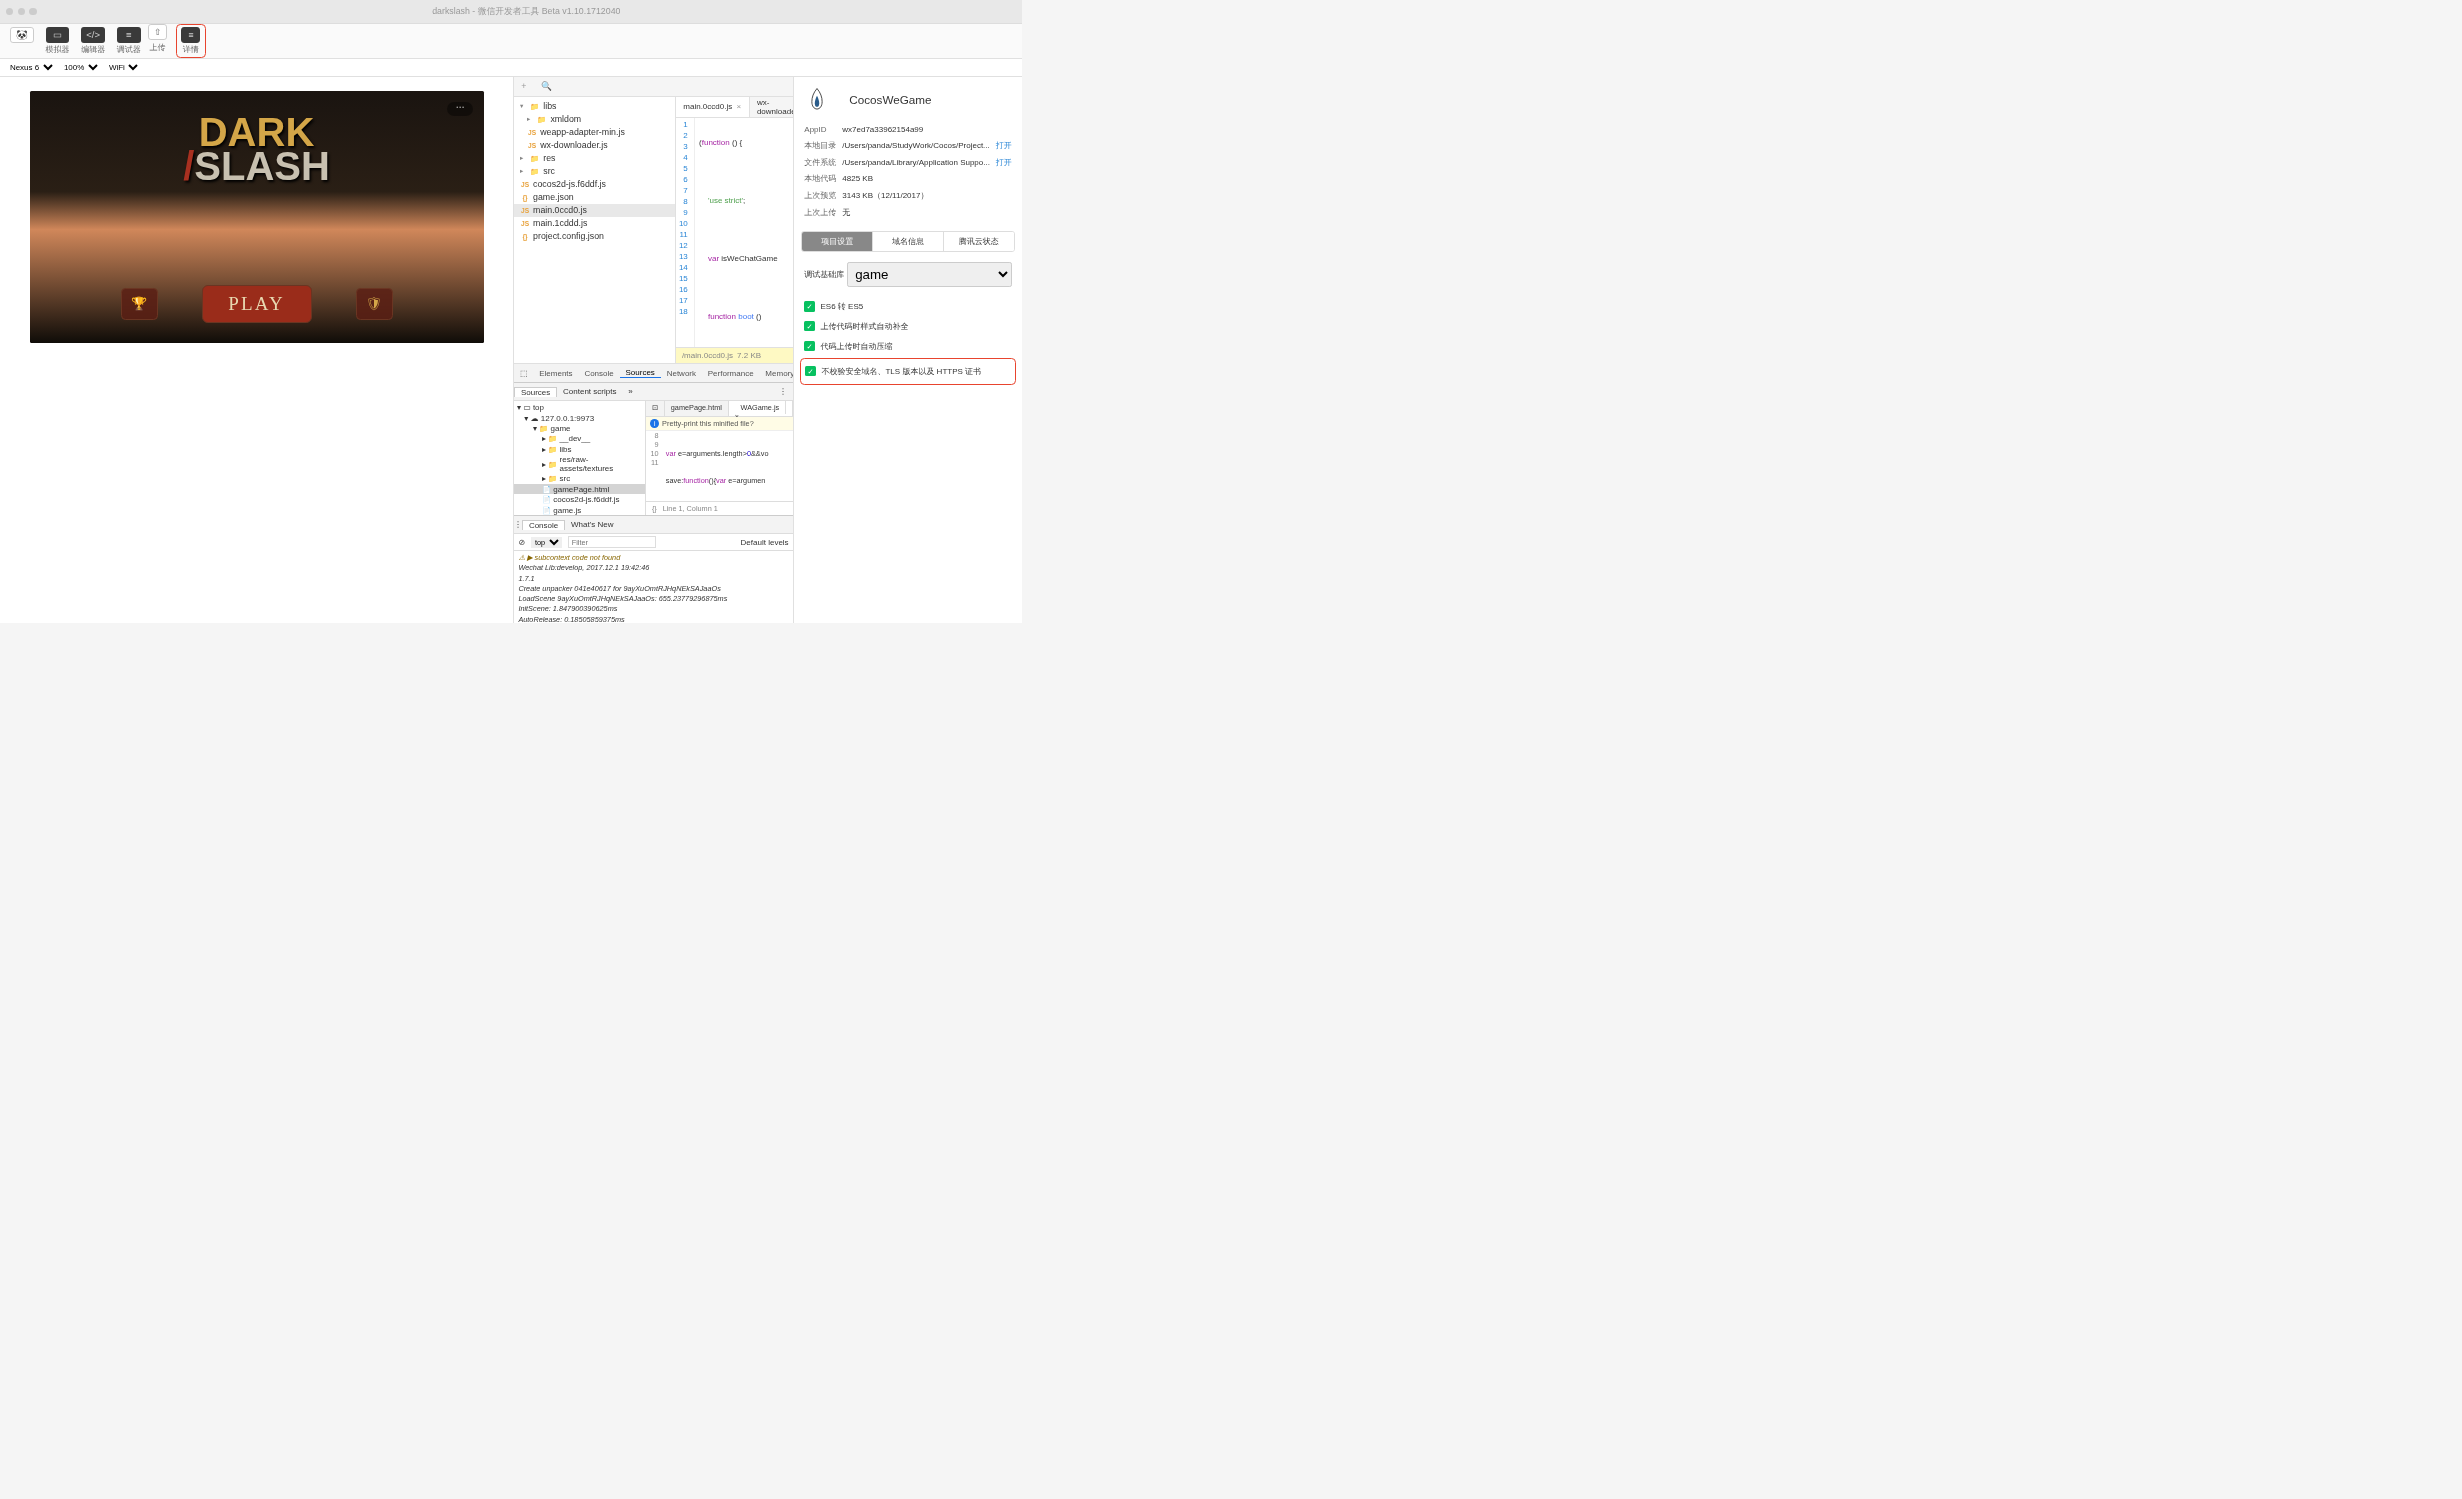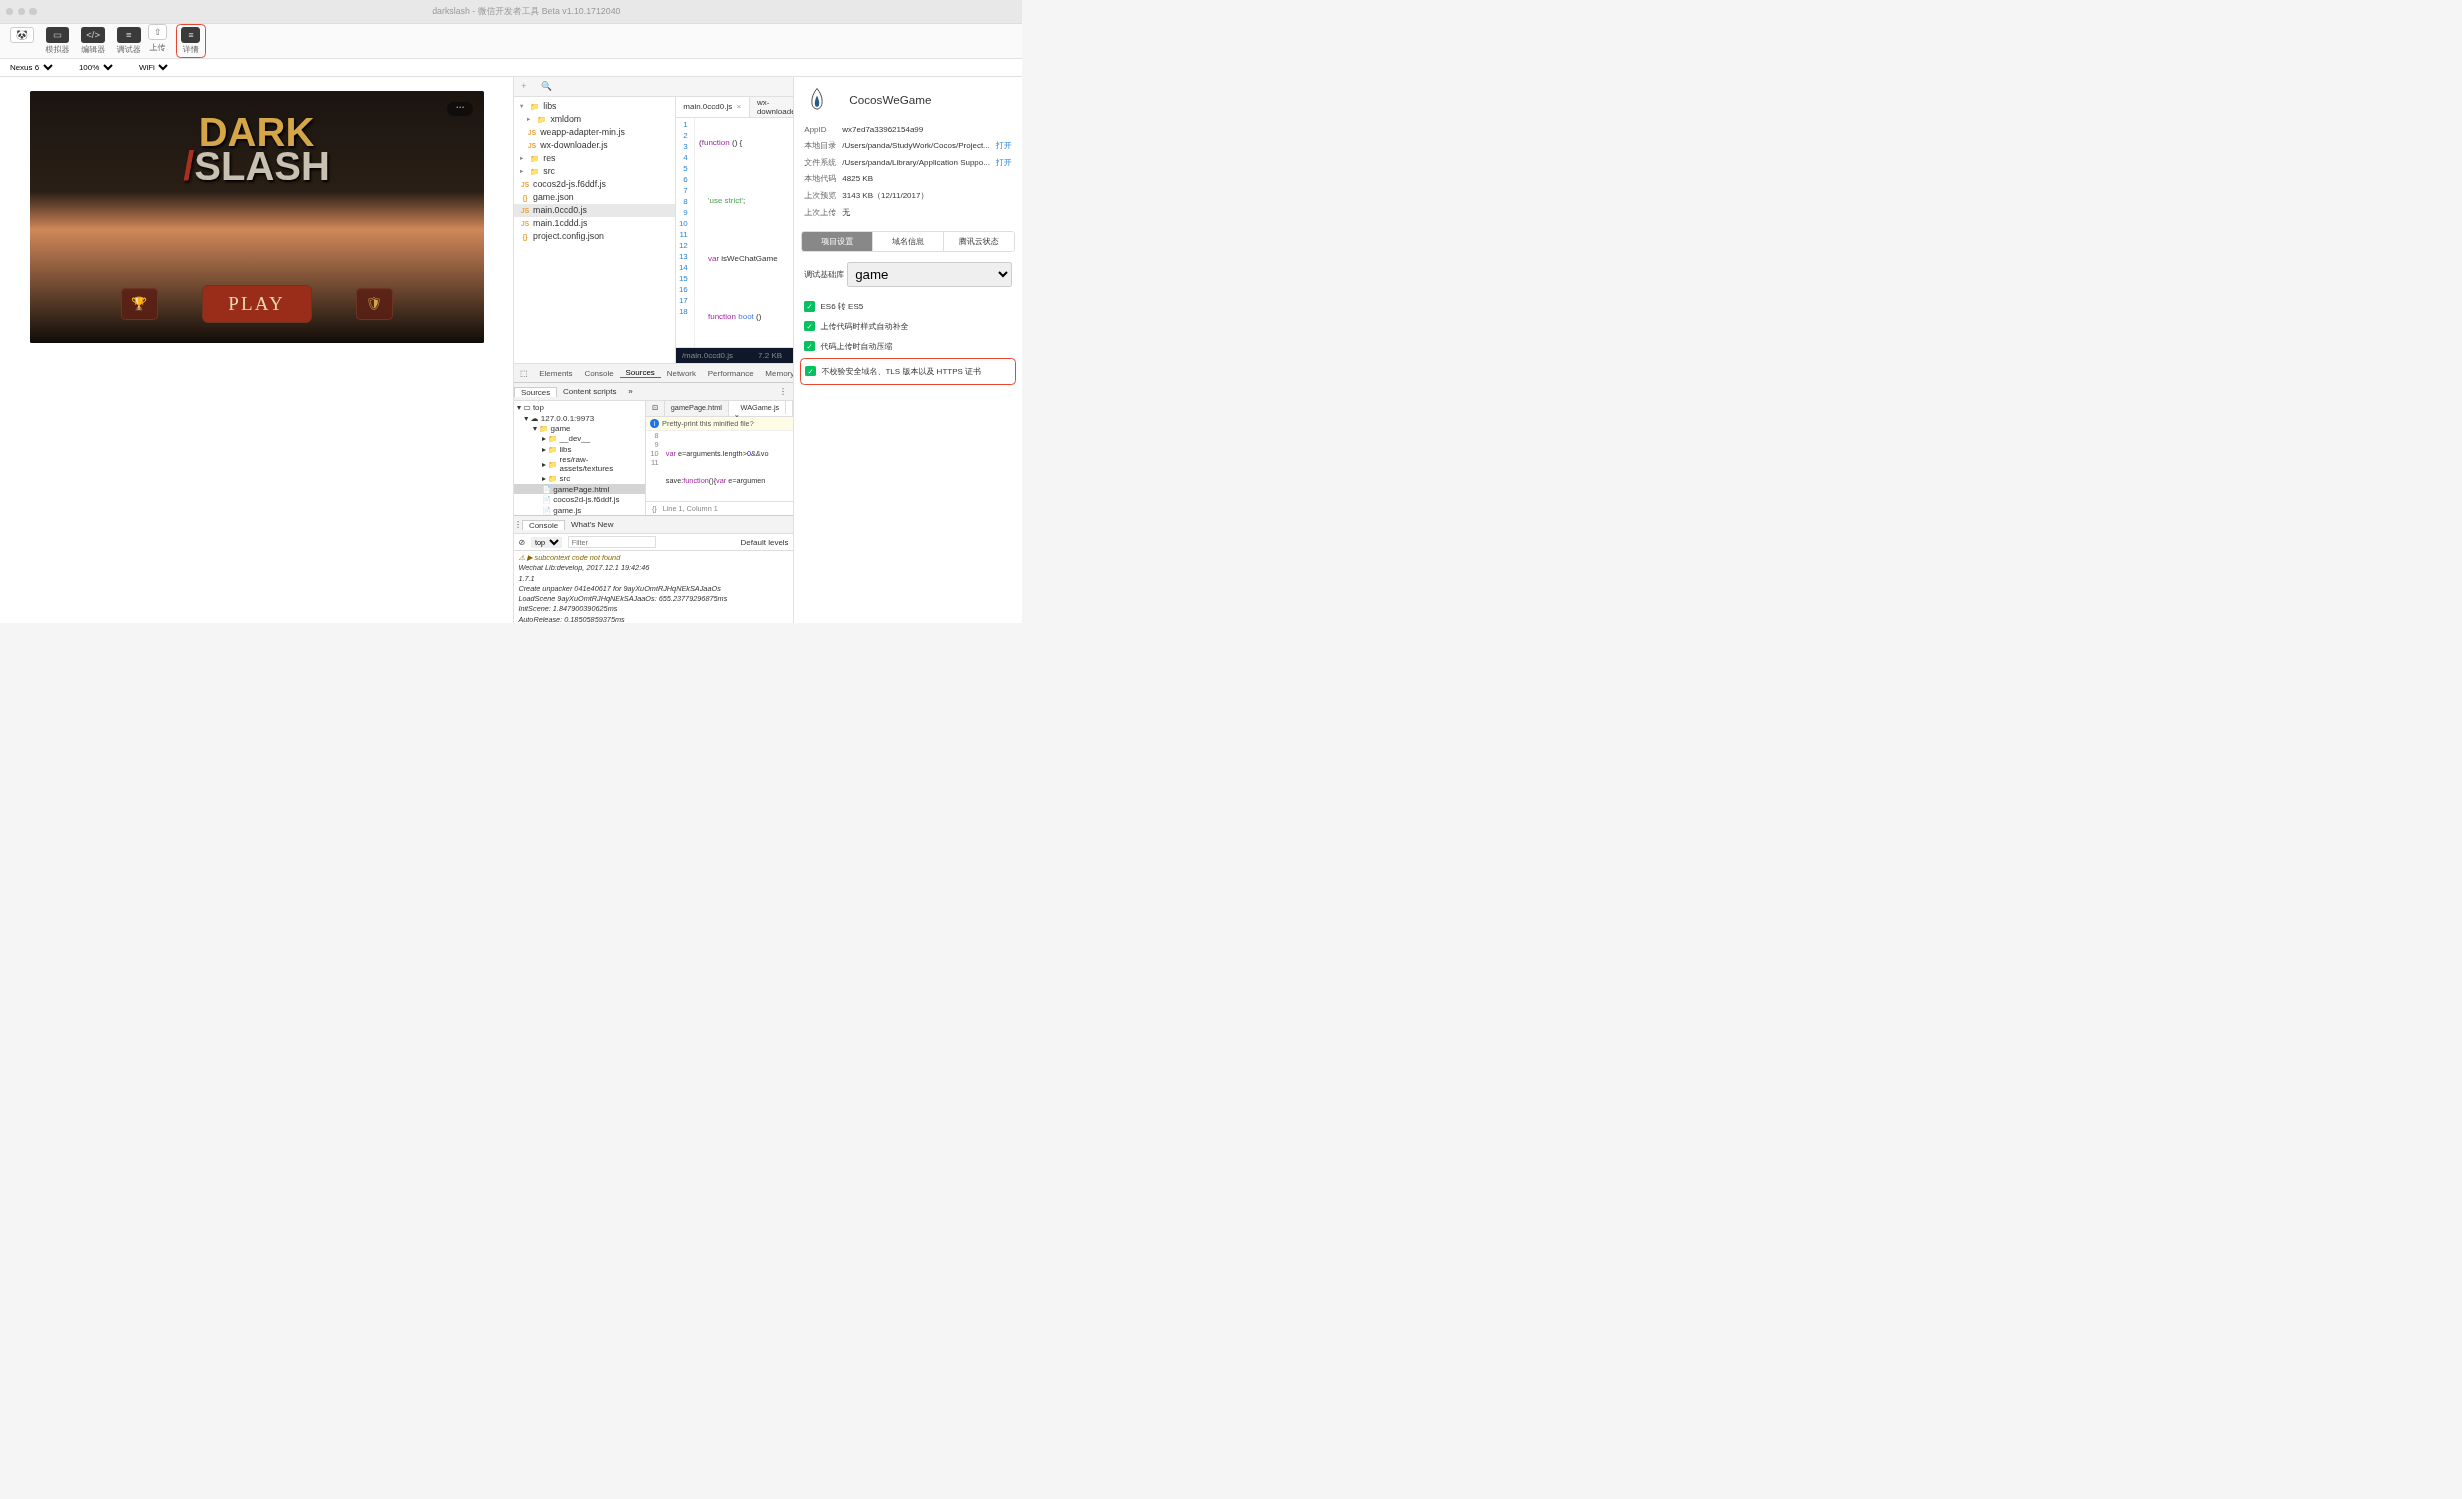--- a/index.html
+++ b/index.html
@@ -18,21 +18,21 @@
 .tb-btn-label { font-size: 8px; color: #666; }
 .tb-center { flex: 1; display: flex; justify-content: center; gap: 5.9px; align-items: flex-start; }
 .compile-select { border: 0.7px solid #ccc; border-radius: 2.2px; padding: 2.2px 14.7px 2.2px 5.9px; font-size: 8px; background: #fff; position: relative; }
 .tb-icongroup { display: flex; gap: 1.5px; }
 .tb-smallbtn { display: flex; flex-direction: column; align-items: center; padding: 0 2.9px; cursor: pointer; }
 .tb-smallbtn .ic { width: 19px; height: 16px; border: 0.7px solid #ccc; border-radius: 2.9px; display: flex; align-items: center; justify-content: center; color: #666; font-size: 8.8px; background: #fff; }
 .tb-smallbtn .lbl { font-size: 8px; color: #666; margin-top: 1.5px; }
 .tb-right { display: flex; gap: 5.9px; align-items: flex-start; }
 .detail-highlight { border: 1.5px solid #e8442e; border-radius: 4.4px; padding: 1.5px; }
 
-.subtoolbar { height: 17.6px; background: #fff; border-bottom: 0.7px solid #e0e0e0; display: flex; gap: 19px; padding: 0 5.9px; font-size: 8px; }
+.subtoolbar { height: 17.6px; background: #fff; border-bottom: 0.7px solid #e0e0e0; display: flex; gap: 4px; padding: 0 5.9px; font-size: 8px; }
 .subtoolbar select { border: none; background: transparent; font-size: 8px; }
 
 .main { display: flex; height: calc(100% - 69px); }
 
 .simulator { width: 513px; background: #fff; padding: 14.7px; display: flex; align-items: flex-start; justify-content: center; }
 .game-preview { width: 454px; height: 252px; background: linear-gradient(180deg, #1a1410 0%, #2a1f15 40%, #d0875a 55%, #0f0c08 100%); position: relative; border-radius: 1.5px; overflow: hidden; }
 .game-menu { position: absolute; top: 10.3px; right: 10.3px; width: 26px; height: 14.7px; background: rgba(0,0,0,0.4); border-radius: 7.3px; color: #fff; text-align: center; line-height: 11.7px; }
 .game-title { position: absolute; top: 24px; left: 50%; transform: translateX(-50%); font-family: "Times New Roman", serif; font-size: 40px; font-weight: bold; color: #d4a648; text-shadow: 1.5px 1.5px 2.9px #000; line-height: 0.85; text-align: center; }
 .game-title .line1 { color: #d4a648; }
 .game-title .line2 { color: #c8c0b0; }
@@ -64,21 +64,21 @@
 .code-tab.active { background: #fff; }
 .code-tab .close { color: #999; }
 .code-body { flex: 1; display: flex; font-family: Menlo, monospace; font-size: 8px; overflow: hidden; background: #fff; }
 .line-nums { background: #fff; color: #2a86d6; padding: 2.9px 5.9px 2.9px 2.9px; text-align: right; border-right: 0.7px solid #eee; }
 .line-nums div { height: 11px; }
 .code-lines { padding: 2.9px 4.4px; white-space: pre; color: #333; }
 .code-lines div { height: 11px; }
 .kw { color: #a626a4; }
 .str { color: #50a14f; }
 .fn { color: #4078f2; }
-.code-status { height: 16px; border-top: 0.7px solid #e0e0e0; display: flex; align-items: center; padding: 0 5.9px; font-size: 8px; color: #888; gap: 25px; background: #0f172a; }
+.code-status { height: 16px; border-top: 0.7px solid #e0e0e0; display: flex; align-items: center; padding: 0 5.9px; font-size: 8px; color: #888; gap: 4px; background: #fef9c3; }
 
 .devtools { flex: 1; display: flex; flex-direction: column; border-top: 0.7px solid #e0e0e0; min-height: 0; }
 .dt-tabs { height: 19px; display: flex; align-items: center; border-bottom: 0.7px solid #ccc; font-size: 8px; background: #f3f3f3; }
 .dt-tabs span { padding: 0 5.9px; cursor: pointer; color: #555; }
 .dt-tabs span.active { color: #000; border-bottom: 1.5px solid #1a73e8; }
 .dt-sub { height: 17.6px; display: flex; align-items: center; border-bottom: 0.7px solid #ddd; font-size: 8px; background: #f3f3f3; }
 .dt-sub span { padding: 0 5.9px; cursor: pointer; }
 .dt-sub span.active { background: #fff; border: 0.7px solid #ccc; border-bottom: none; }
 .dt-body { flex: 1; display: flex; min-height: 0; }
 .dt-tree { width: 132px; border-right: 0.7px solid #ddd; font-size: 8px; padding: 1.5px 0; overflow: auto; background: #fff; }

